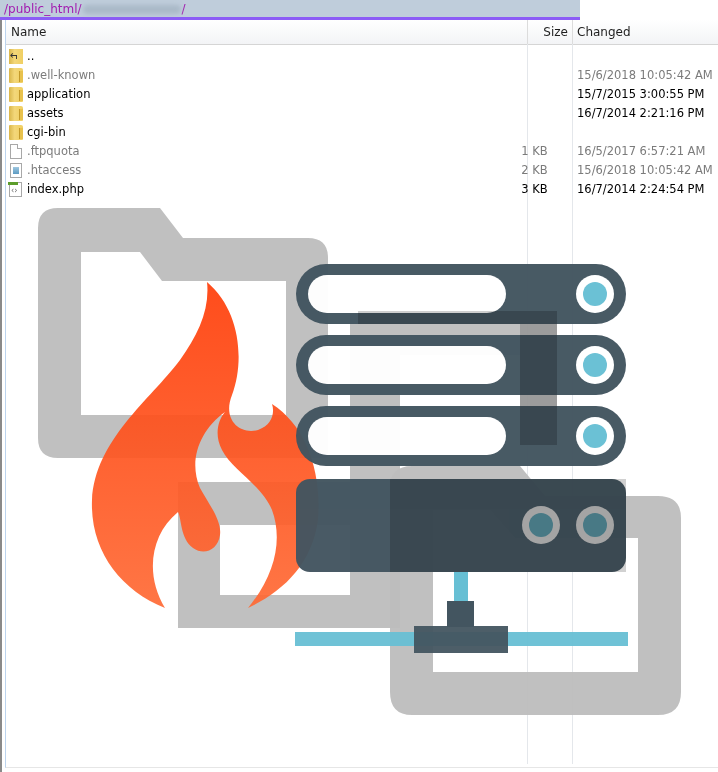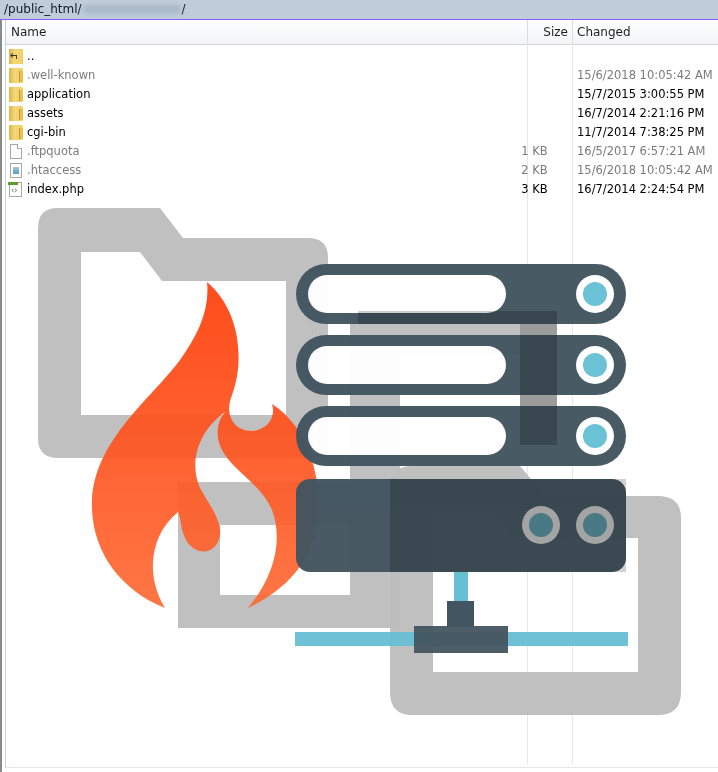--- a/index.html
+++ b/index.html
@@ -3,23 +3,23 @@
 <meta charset="utf-8">
 <style>
   html, body { margin:0; padding:0; }
   body {
     width:718px; height:772px; overflow:hidden; position:relative;
     background:#ffffff;
     font-family:"DejaVu Sans", "Liberation Sans", sans-serif;
     font-size:11.5px; color:#000;
   }
   .pathbar {
-    position:absolute; left:0; top:0; width:718px; height:20px;
-    background:#bfcddb; border-bottom:1px solid #8b5cf6;
-    box-sizing:border-box; padding:2px 4px; color:#0f172a; font-size:12px;
+    position:absolute; left:0; top:0; width:580px; height:20px;
+    background:#bfcddb; border-bottom:3px solid #8b5cf6;
+    box-sizing:border-box; padding:2px 4px; color:#a21caf; font-size:12px;
     white-space:nowrap;
   }
   .pathbar .blurred {
     display:inline-block; width:98px; height:9px; vertical-align:middle;
     background:#aab9c8; border-radius:5px; filter:blur(2px); margin:0 1px;
   }
   .panel {
     position:absolute; left:0; top:20px; width:718px; height:752px;
     border-left:2px solid #8a8a8a; box-sizing:border-box; background:#fff;
   }
@@ -101,21 +101,20 @@
       <div class="row">
         <span class="icon ico-folder"></span>
         <span class="nm">assets</span>
         <span class="sz"></span>
         <span class="ch">16/7/2014 2:21:16 PM</span>
       </div>
       <div class="row">
         <span class="icon ico-folder"></span>
         <span class="nm">cgi-bin</span>
         <span class="sz"></span>
-        <span class="ch">11/7/2014 7:38:25 PM</span>
       </div>
       <div class="row dim">
         <span class="icon ico-file"></span>
         <span class="nm">.ftpquota</span>
         <span class="sz">1 KB</span>
         <span class="ch">16/5/2017 6:57:21 AM</span>
       </div>
       <div class="row dim">
         <span class="icon ico-ht"></span>
         <span class="nm">.htaccess</span>

